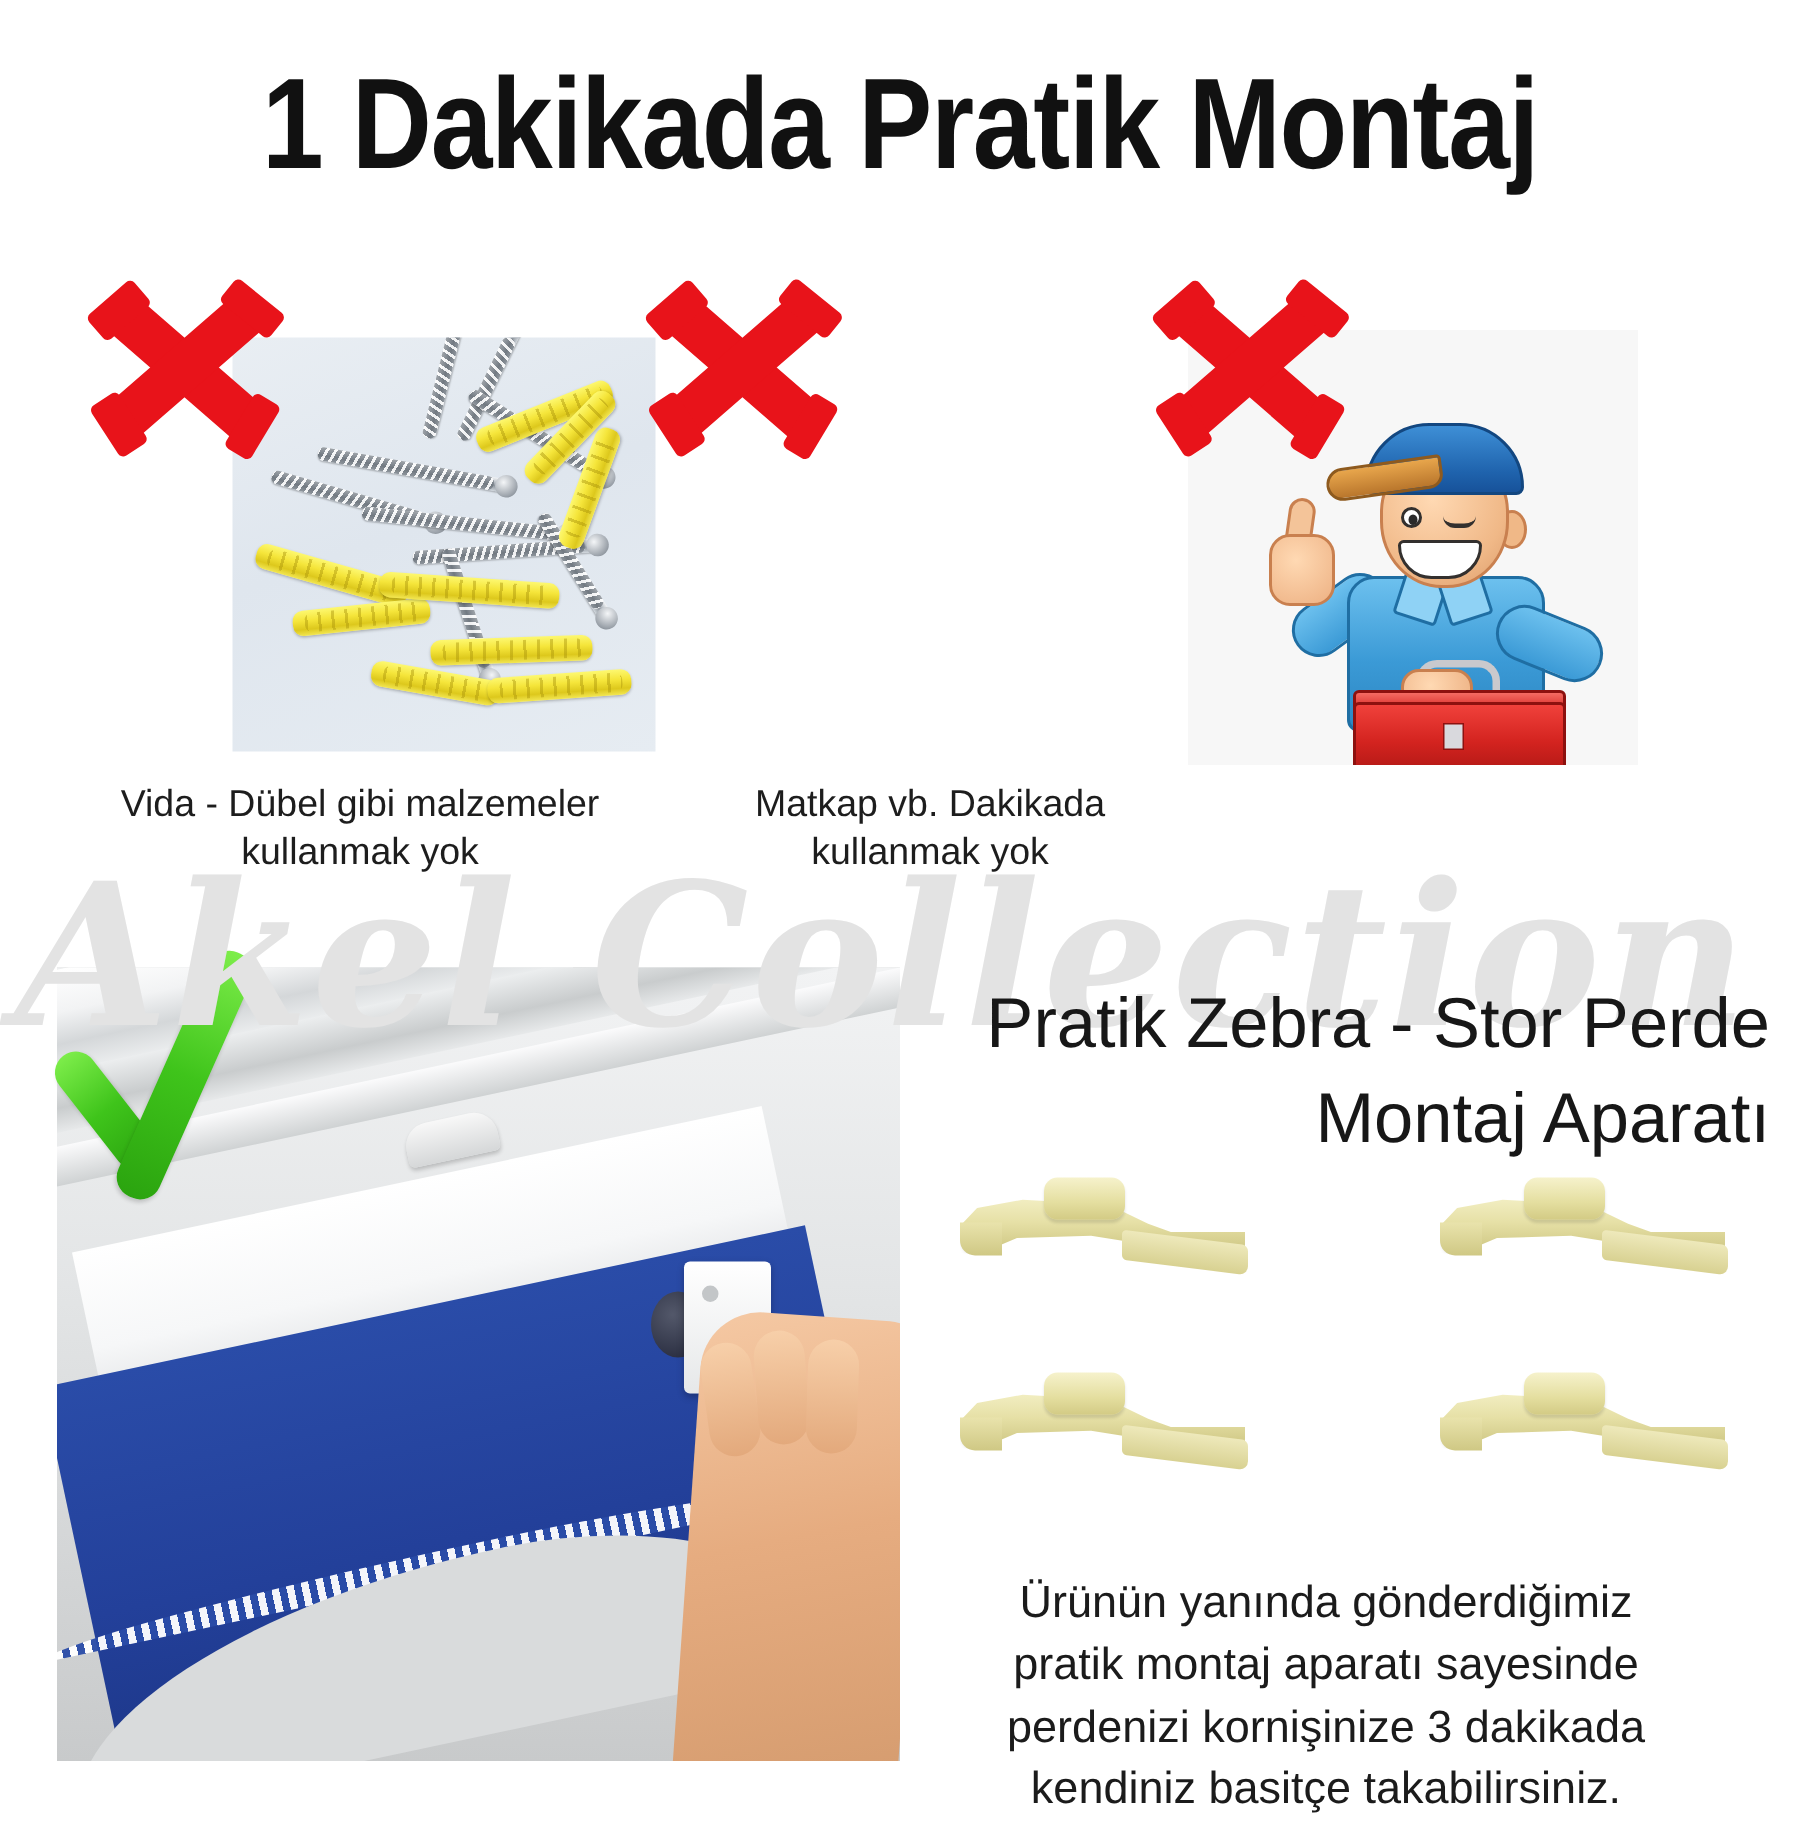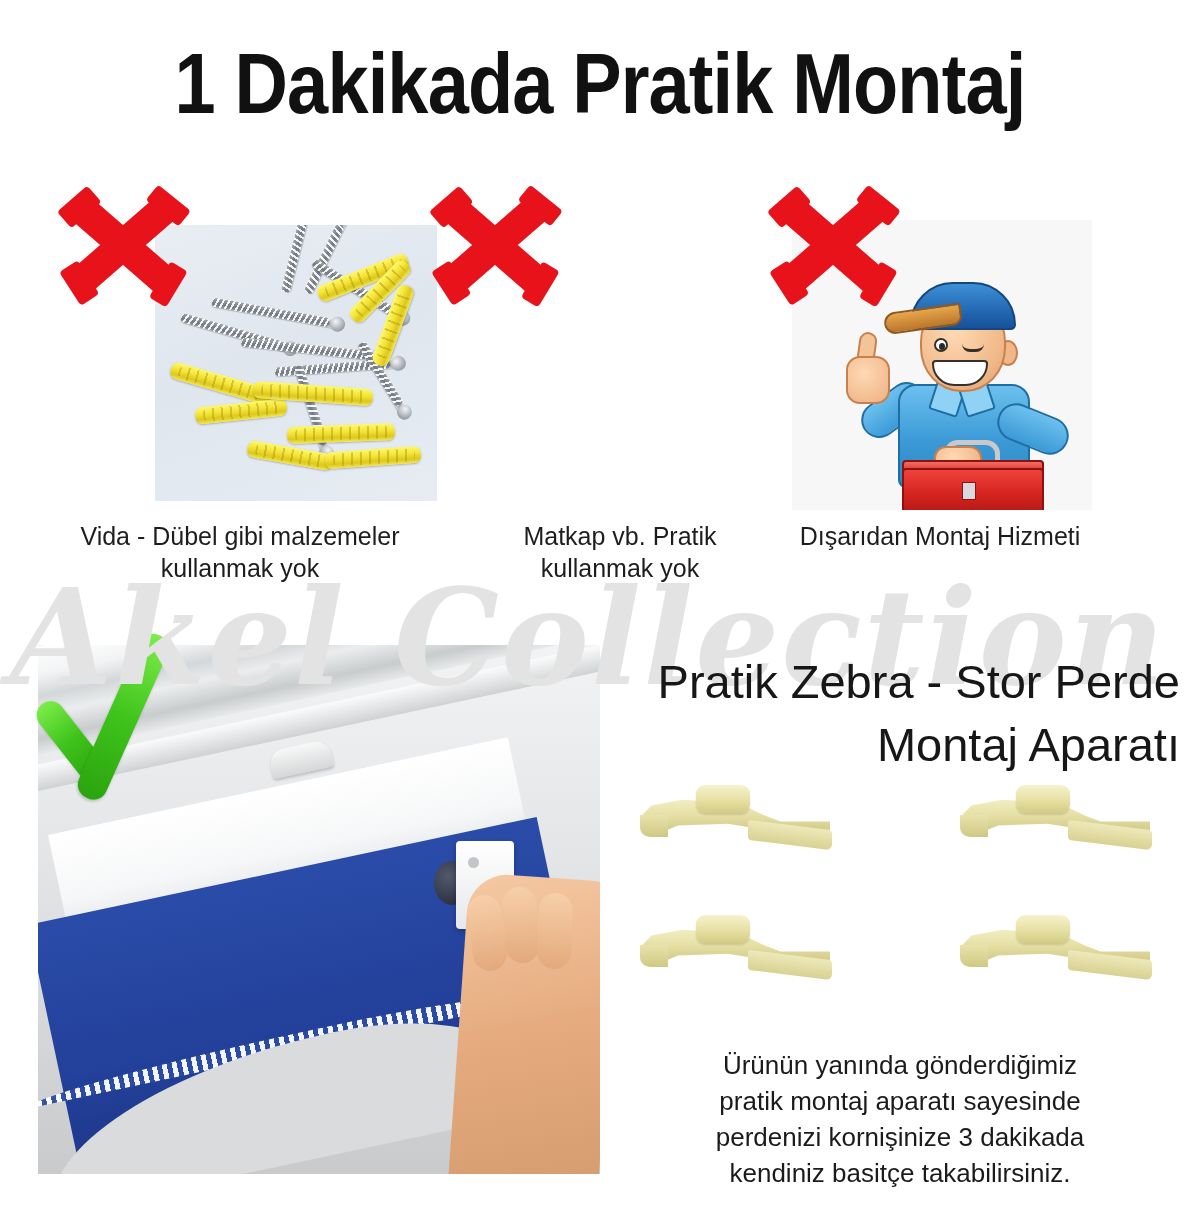--- a/index.html
+++ b/index.html
@@ -386,22 +386,22 @@
     background: linear-gradient(180deg,#e9e3ac,#cfc884);
     border-radius: 0 0 0 10px;
   }
   #clip1 { left: 10px;  top: 10px; }
   #clip2 { left: 330px; top: 10px; }
   #clip3 { left: 10px;  top: 140px; }
   #clip4 { left: 330px; top: 140px; }
 
   
   .rpara {
-    position:absolute; left:620px; top:1048px; width:560px;
-    text-align:center; font-size:26px; line-height:1.38; color:#1b1b1b;
+    position:absolute; left:604px; top:1048px; width:560px;
+    text-align:center; font-size:30px; line-height:1.38; color:#1b1b1b;
     font-family:"Liberation Sans", sans-serif; z-index:45;
   }
 </style>
 </head>
 <body>
 
 <div class="page">
 
   <div class="title">1 Dakikada Pratik Montaj</div>
 
@@ -469,25 +469,24 @@
   <div class="redx" id="x3">
       <i></i>
       <i></i>
     </div>
 
   <div class="caption" id="cap1">
     <div>Vida - Dübel gibi malzemeler</div>
     <div>kullanmak yok</div>
   </div>
   <div class="caption" id="cap2">
-    <div>Matkap vb. Pratik</div>
+    <div>Matkap vb. Dakikada</div>
     <div>kullanmak yok</div>
   </div>
   <div class="caption" id="cap3">
-    <div>Dışarıdan Montaj Hizmeti</div>
   </div>
 
   <div class="watermark">Akel Collection</div>
 
   <div class="photo">
     <div class="ph-wall"></div>
     <div class="ph-rail"></div>
     <div class="ph-rail2"></div>
     <div class="ph-rail3"></div>
     <div class="ph-clip"></div>

